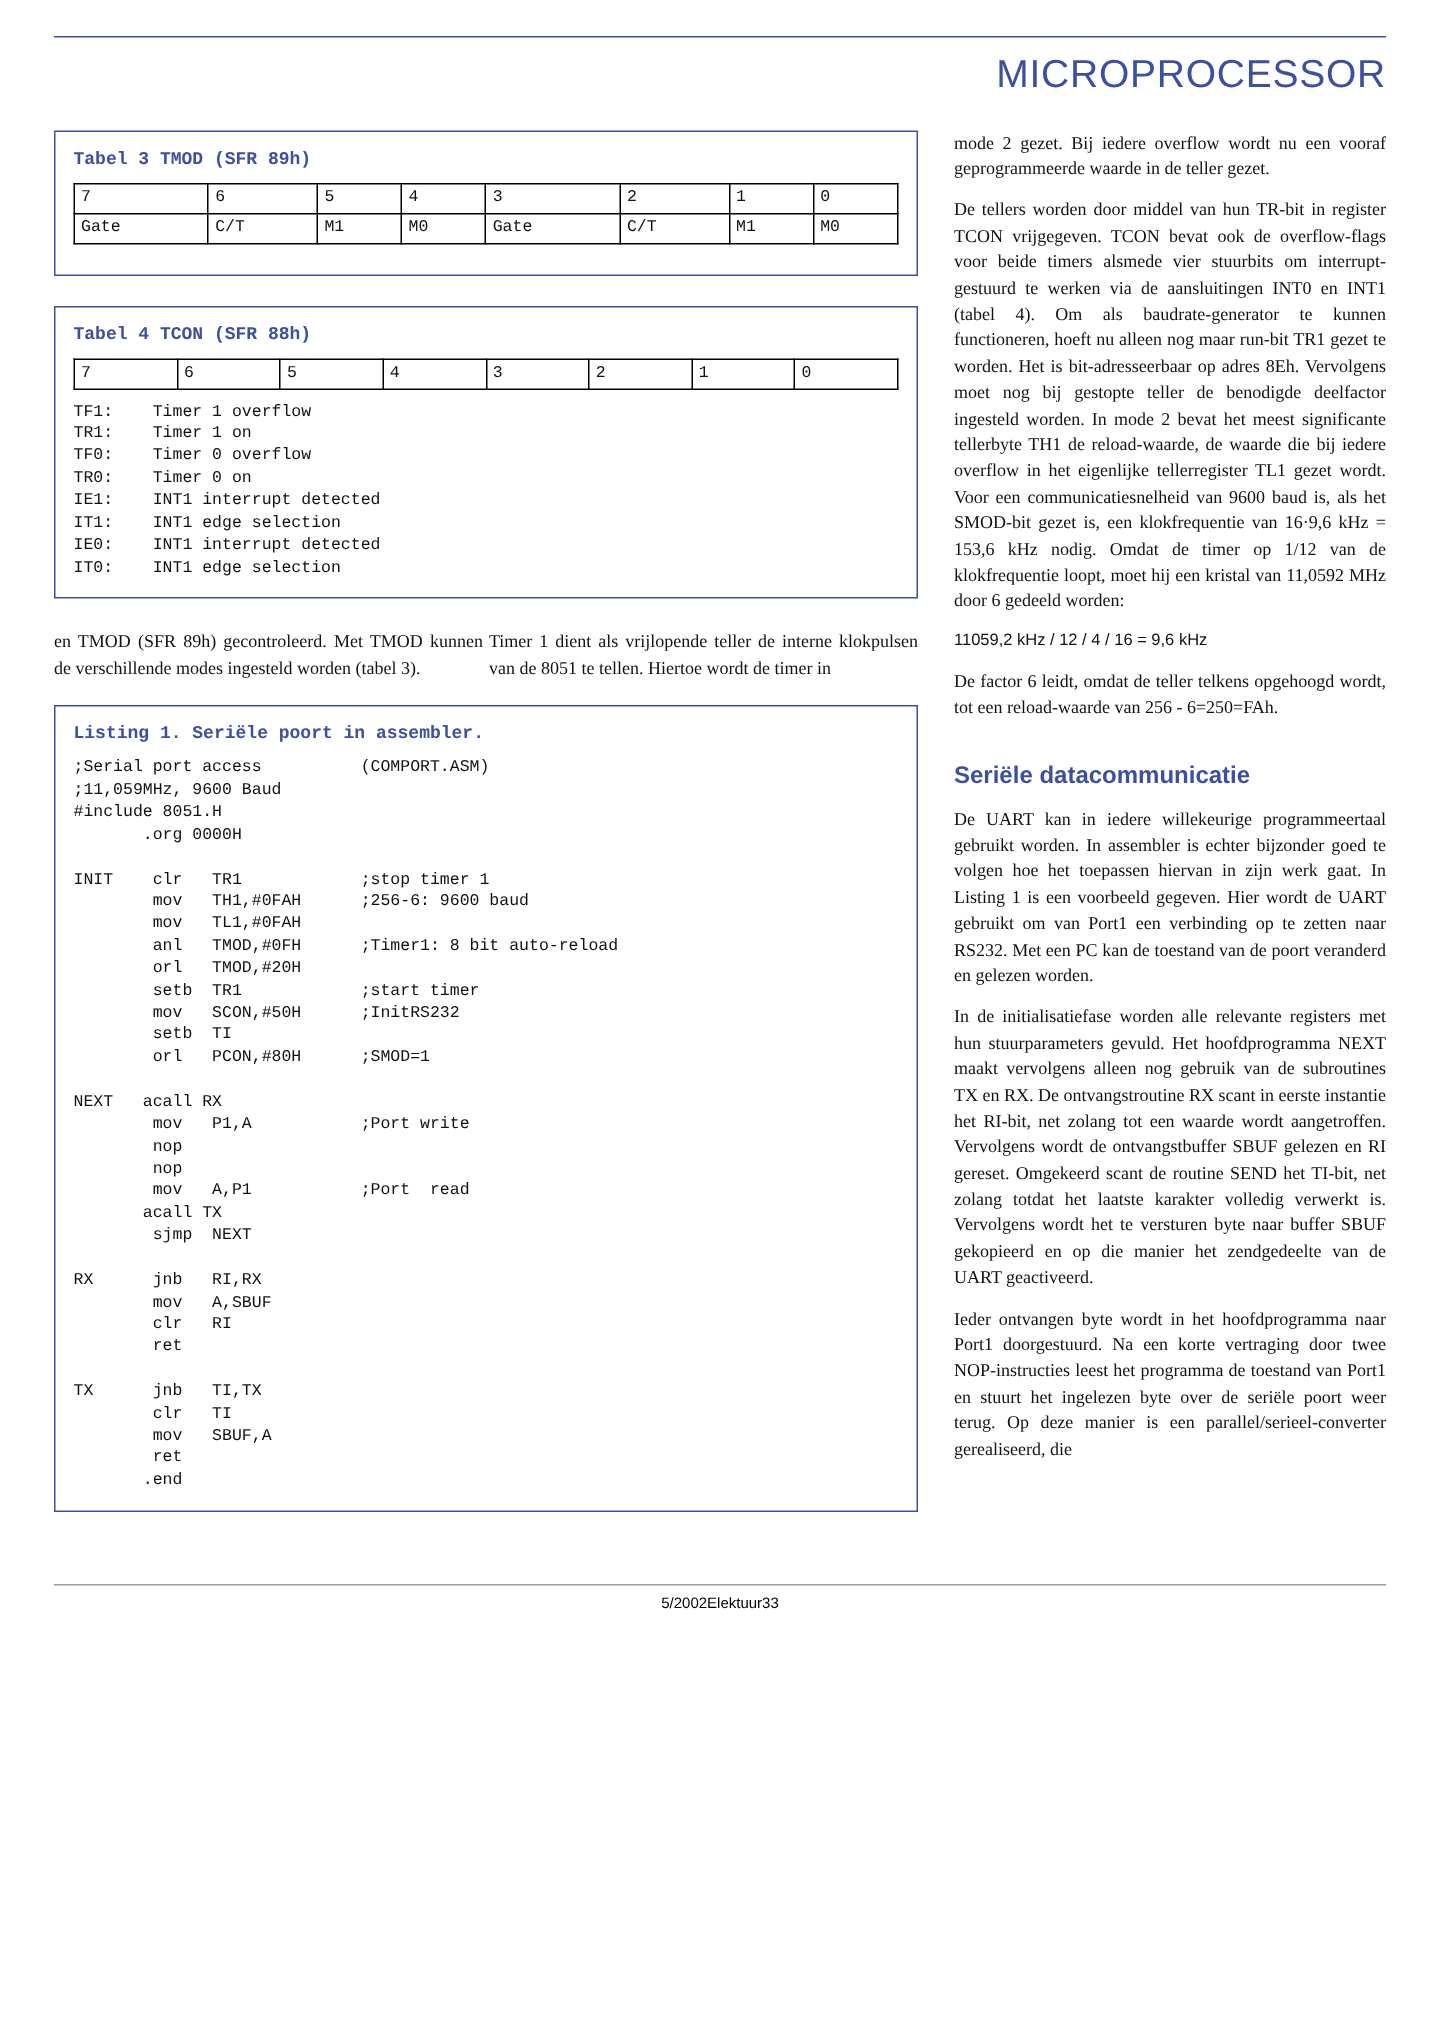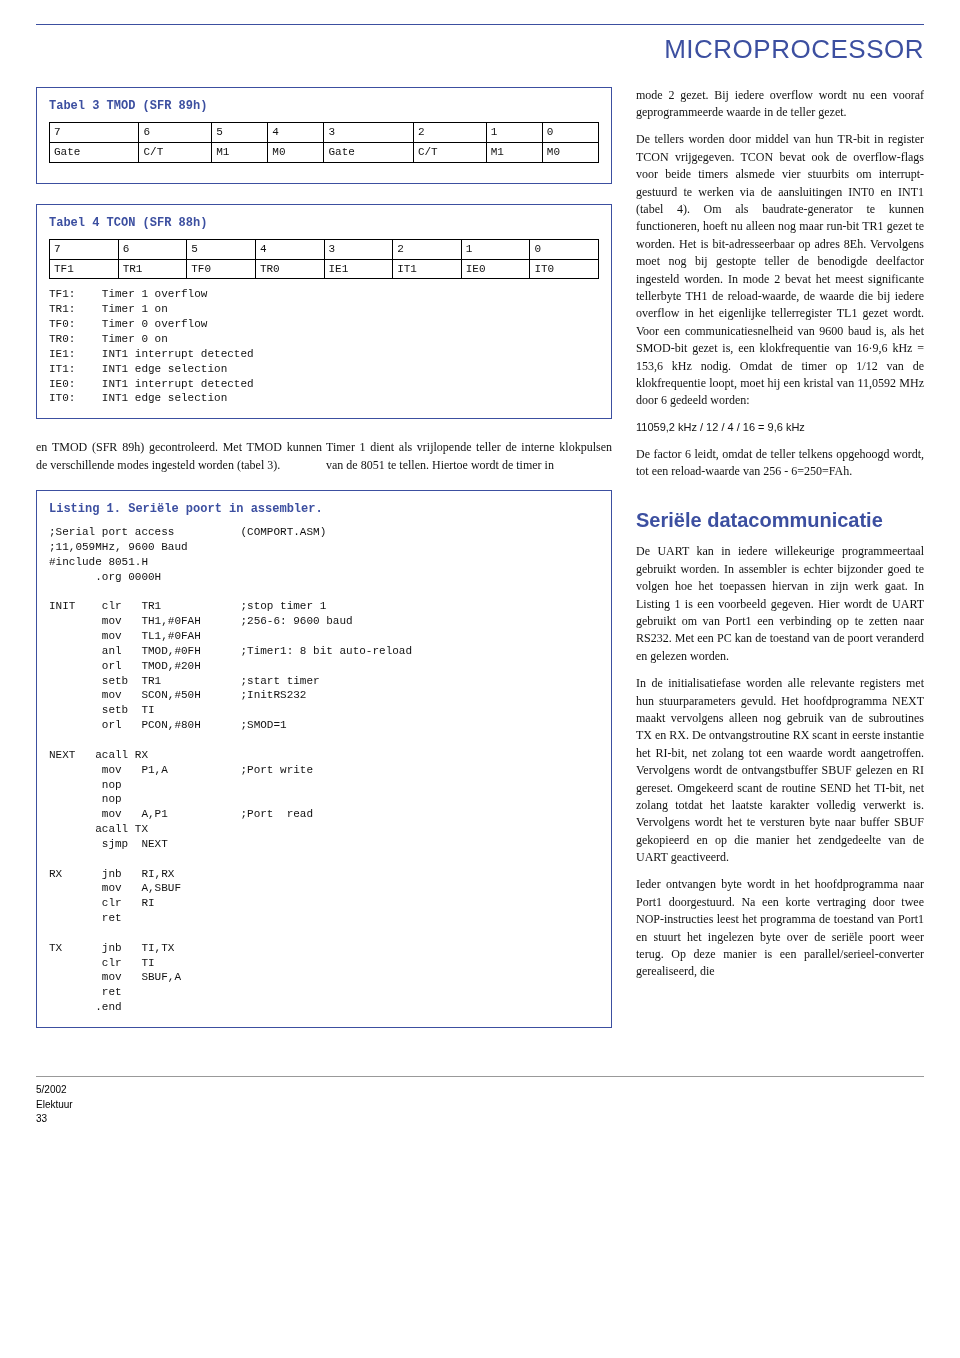--- a/index.html
+++ b/index.html
@@ -66,36 +66,35 @@
 pre.kv{
  font-family:'Courier New',monospace;
  font-size:11px;
  margin:0;
  white-space:pre;
 }
 .body-para{margin:0 0 10px 0;text-align:justify}
 h2.section{
  font-family:Helvetica,Arial,sans-serif;
  color:var(--accent);
- font-size:20px;
+ font-size:16px;
  font-weight:700;
  margin:16px 0 8px 0;
 }
 .twocol{display:flex;gap:4px}
 .twocol > div{flex:1}
 .footer{
  display:flex;
- justify-content:space-between;
+ justify-content:center;
  font-family:Helvetica,Arial,sans-serif;
  font-size:10px;
  margin-top:28px;
  color:#000;
  border-top:.5px solid #999;
  padding-top:6px;
- flex-direction:column;
 }
 </style>
 </head>
 <body>
 
 <div class="running-head">
  <span class="strong">MICRO</span><span>PROCESSOR</span>
 </div>
 
 <div class="columns">
@@ -136,30 +135,20 @@
             <tr>
      <td>7</td>
               <td>6</td>
               <td>5</td>
               <td>4</td>
      <td>3</td>
               <td>2</td>
               <td>1</td>
               <td>0</td>
     </tr>
-    <tr>
-     <td>TF1</td>
-              <td>TR1</td>
-              <td>TF0</td>
-              <td>TR0</td>
-     <td>IE1</td>
-              <td>IT1</td>
-              <td>IE0</td>
-              <td>IT0</td>
-    </tr>
    </tbody>
         </table>
    <pre class="kv">TF1:    Timer 1 overflow
 TR1:    Timer 1 on
 TF0:    Timer 0 overflow
 TR0:    Timer 0 on
 IE1:    INT1 interrupt detected
 IT1:    INT1 edge selection
 IE0:    INT1 interrupt detected
 IT0:    INT1 edge selection</pre>

